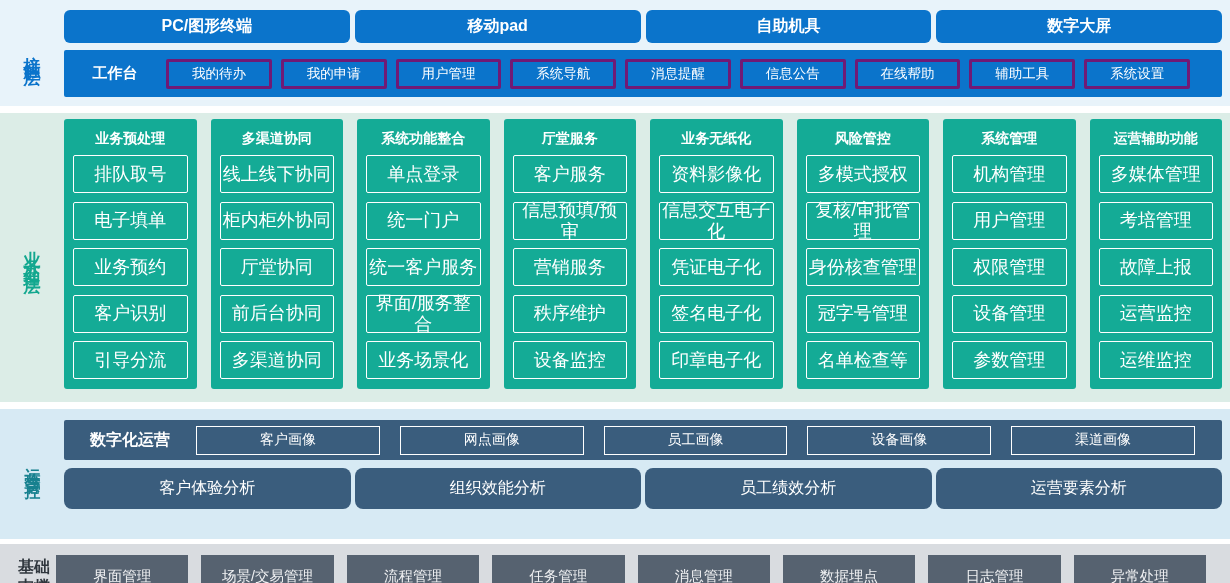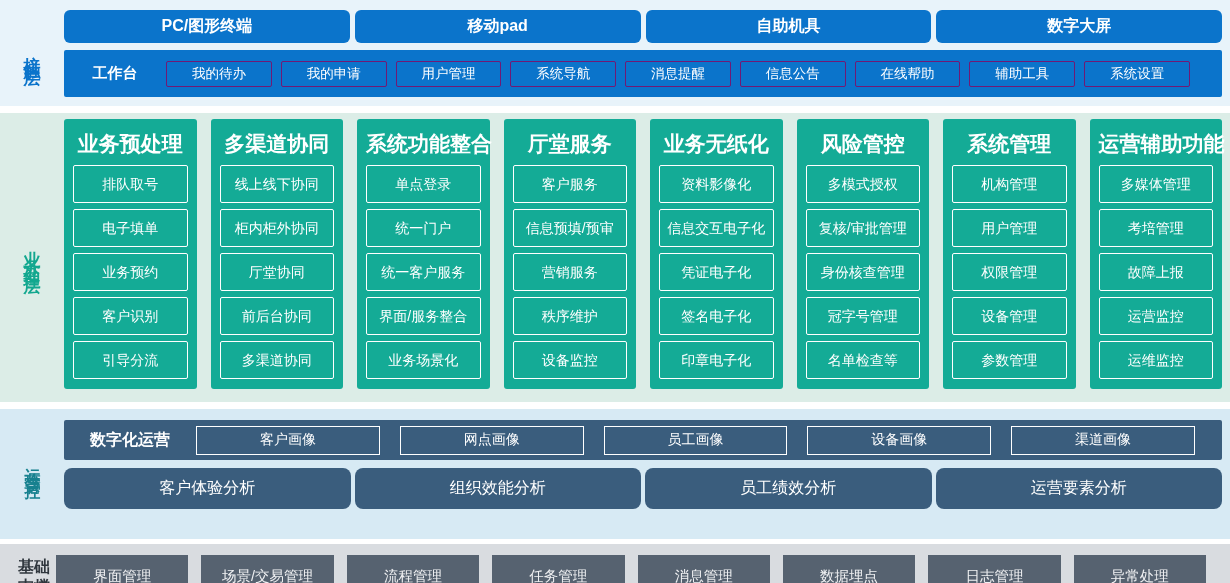--- a/index.html
+++ b/index.html
@@ -32,43 +32,43 @@
     flex:1;background:#0b74cb;border-radius:6px;color:#fff;
     font-weight:bold;font-size:16px;display:flex;align-items:center;justify-content:center;
   }
   .workbench{
     margin-top:7px;height:47px;background:#0b74cb;border-radius:2px;
     display:flex;align-items:center;
   }
   .wb-label{flex:0 0 102px;text-align:center;color:#fff;font-weight:bold;font-size:15px;}
   .wb-items{flex:1;display:flex;gap:9px;margin-right:32px;}
   .wb-btn{
-    flex:1;height:24px;border:1px solid #701a75;border-radius:2px;color:#fff;
+    flex:1;height:24px;border:3px solid #701a75;border-radius:2px;color:#fff;
     font-size:13.5px;display:flex;align-items:center;justify-content:center;
   }
 
   
   .band-biz{
     flex:0 0 289px;background:#dcede7;display:flex;
     padding:6px 8px 13px 0;box-sizing:border-box;
   }
   .band-biz .v-label span{color:#12a78f;}
   .biz-columns{flex:1;display:flex;gap:14px;min-width:0;}
   .biz-col{
     flex:1;background:#14ab96;border-radius:3px;
     padding:5px 9px 10px;display:flex;flex-direction:column;min-width:0;
   }
   .col-title{
-    color:#fff;font-weight:bold;font-size:21px;text-align:center;
+    color:#fff;font-weight:bold;font-size:14px;text-align:center;
     padding:6px 0 7px;white-space:nowrap;
   }
   .col-items{flex:1;display:flex;flex-direction:column;justify-content:space-between;}
   .pill{
     height:36px;border:1px solid #ffffff;border-radius:2px;color:#fff;
-    font-size:14px;line-height:1.15;text-align:center;
+    font-size:18px;line-height:1.15;text-align:center;
     display:flex;align-items:center;justify-content:center;padding:0 2px;
   }
 
   
   .band-ops{
     flex:0 0 114px;background:#d7eaf4;display:flex;
     padding:11px 8px 30px 0;box-sizing:border-box;
   }
   .band-ops .v-label span{color:#17818f;font-size:16px;letter-spacing:5px;}
   .ops-content{flex:1;display:flex;flex-direction:column;min-width:0;}

